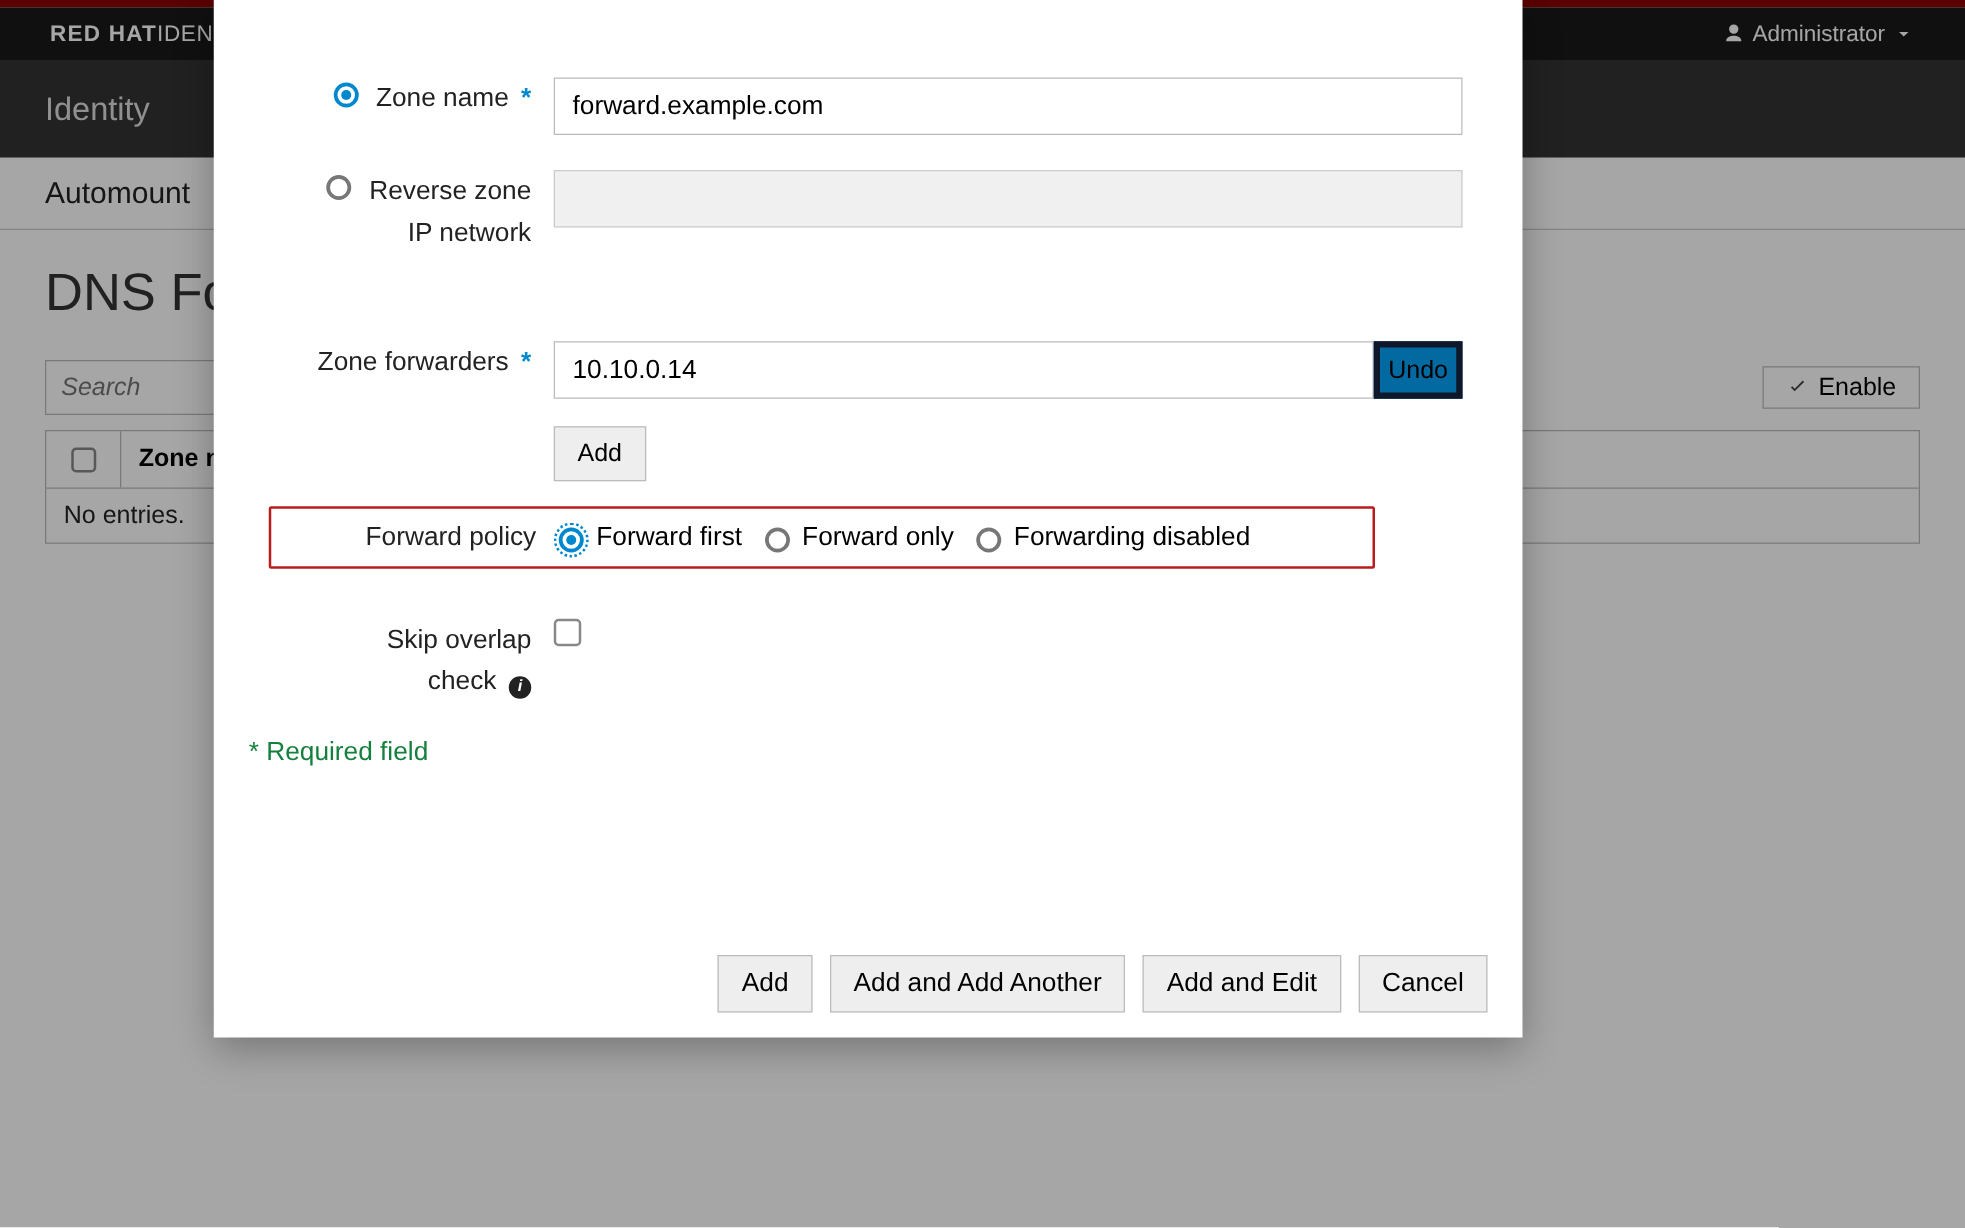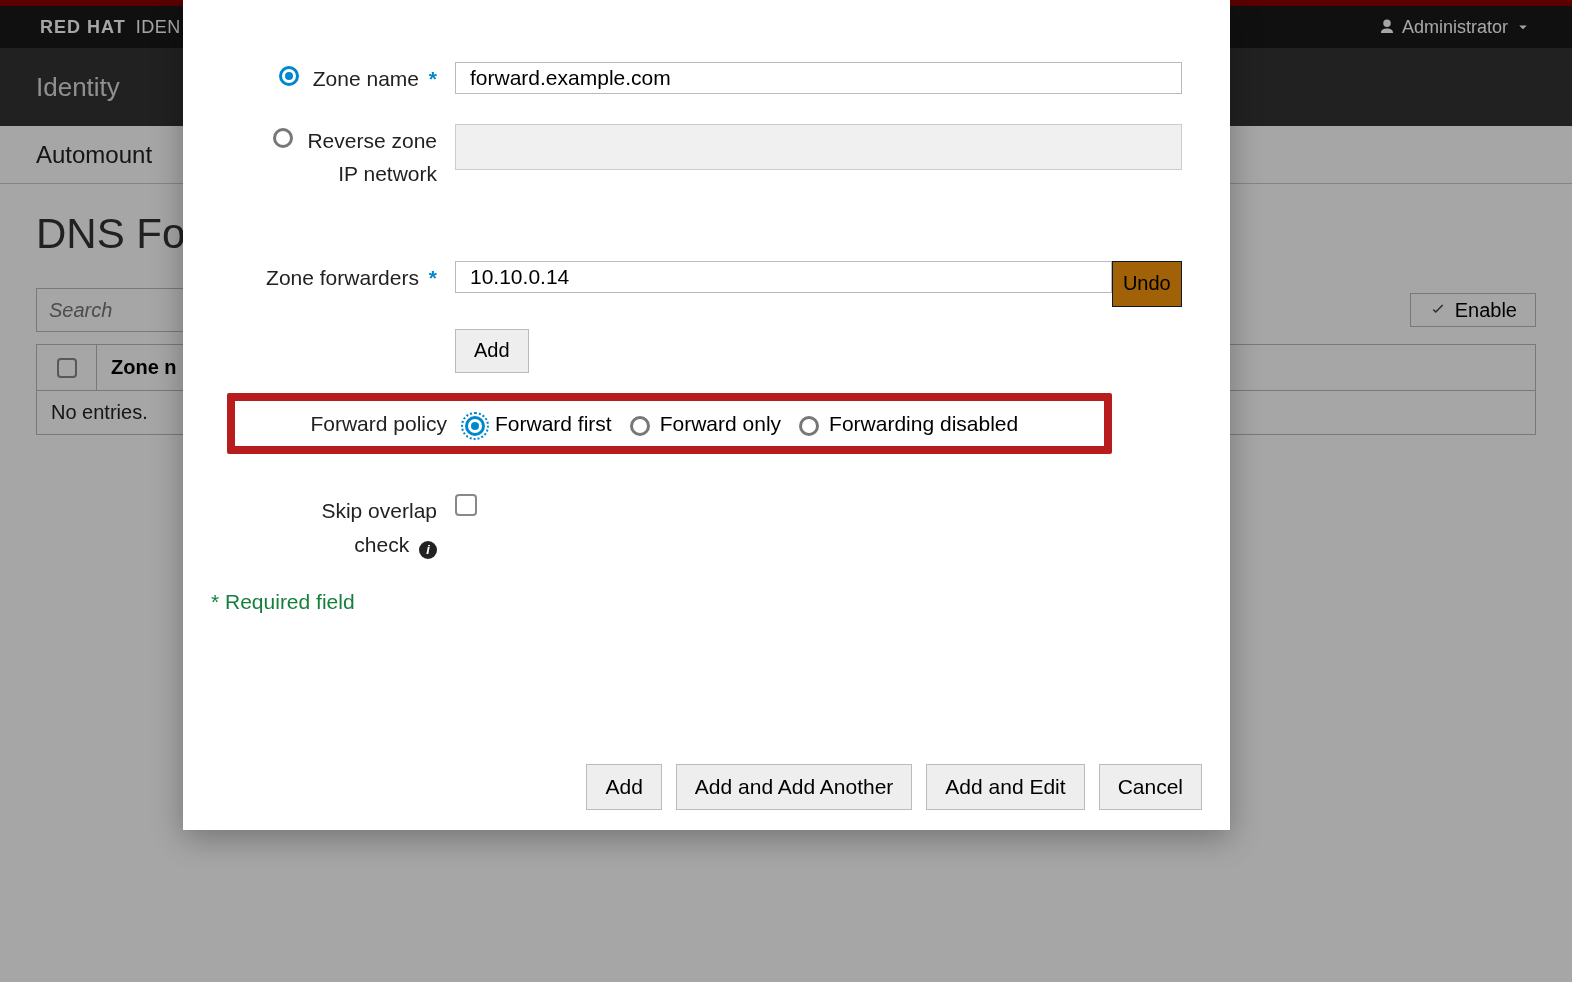--- a/index.html
+++ b/index.html
@@ -2,21 +2,21 @@
 <html><head>
 <meta charset="utf-8">
 <style>
   * { box-sizing: border-box; margin: 0; padding: 0; font-family: "Helvetica Neue", Arial, sans-serif; -webkit-font-smoothing: antialiased; }
   body { width: 1572px; height: 982px; overflow: hidden; position: relative; background: #fff; }
 
   
   .bg { position: absolute; inset: 0; }
   .thin-red { height: 6px; background: #8a0000; }
   .brandbar { height: 42px; background: #1a1a1a; color: #fff; display: flex; align-items: center; padding: 0 40px; font-size: 18px; justify-content: space-between; }
-  .brand-left { display:flex; align-items:center; gap:10px; white-space:nowrap; }
+  .brand-left { display:flex; align-items:center; white-space:nowrap; }
   .brand-left .redhat { font-weight: 800; letter-spacing: 1px; }
   .brand-left .idm { font-weight: 300; letter-spacing: .5px; }
   .brand-right { display:flex; align-items:center; gap:6px; font-size:18px; }
   .brand-right svg { width:18px; height:18px; fill:#fff; }
   .navbar { height: 78px; background: #333; color:#ddd; display:flex; align-items:center; padding:0 36px; font-size:26px; }
   .subnav { height: 58px; border-bottom:1px solid #ccc; display:flex; align-items:center; padding:0 36px; font-size:24px; color:#222; }
   .content { padding: 26px 36px; }
   .pagetitle { font-size: 42px; font-weight: 400; color:#333; margin-bottom: 30px; white-space:nowrap; }
   .toolbar { display:flex; gap:16px; align-items:center; margin-bottom:12px; }
   .search { flex:0 0 340px; height:44px; border:1px solid #bbb; background:#fff; padding:0 12px; font-size:20px; color:#333; font-style:italic; }
@@ -26,42 +26,42 @@
   .table { width:100%; border:1px solid #bbb; }
   .table-header { display:flex; align-items:center; height:46px; border-bottom:1px solid #bbb; font-weight:700; font-size:20px; }
   .th-check { width:60px; display:flex; align-items:center; justify-content:center; border-right:1px solid #bbb; height:100%; }
   .th-zone { padding:0 14px; }
   .checkbox { width:20px; height:20px; border:2px solid #888; border-radius:4px; display:inline-block; }
   .no-entries { padding:10px 14px; font-size:20px; color:#222; }
 
   .dim { position:absolute; inset:0; background:rgba(0,0,0,.35); }
 
   
-  .modal { position:absolute; left:183px; top:0; width:1047px; background:#fff; min-height:830px; padding: 62px 48px 28px 24px; box-shadow:0 8px 30px rgba(0,0,0,.3); }
+  .modal { position:absolute; left:171px; top:0; width:1047px; background:#fff; min-height:830px; padding: 62px 48px 28px 24px; box-shadow:0 8px 30px rgba(0,0,0,.3); }
   .row { display:flex; margin-bottom:28px; }
   .row.tight { margin-bottom:20px; }
   .lbl-col { width:248px; padding-right:18px; text-align:right; font-size:21px; color:#222; line-height:1.6; }
   .ctrl-col { flex:1; }
   .required { color:#0088ce; font-weight:700; margin-left:4px; }
   .lbl-with-radio { display:flex; align-items:flex-start; justify-content:flex-end; gap:14px; }
   .radio { width:20px; height:20px; border:3px solid #777; border-radius:50%; display:inline-block; flex:none; margin-top:4px; position:relative; background:#fff; }
   .radio.sel { border-color:#0088ce; }
   .radio.sel::after { content:""; position:absolute; inset:3px; border-radius:50%; background:#0088ce; }
   .radio.focus { outline:2px dotted #0088ce; outline-offset:2px; }
-  input[type=text].field { width:100%; height:32px; border:1px solid #bbb; padding:0 14px; font-size:21px; background:#fff; }
+  input[type=text].field { width:100%; height:46px; border:1px solid #bbb; padding:0 14px; font-size:21px; background:#fff; }
   .field-disabled { width:100%; height:46px; border:1px solid #ccc; background:#f0f0f0; }
   .field-undo { display:flex;border-radius:21px; }
   .field-undo input { border-right:none; }
-  .undo { width:78px; height:46px; border:1px solid #0f172a; background:#a16207; font-size:20px; cursor:pointer; }
+  .undo { width:78px; height:46px; border:5px solid #0f172a; background:#0369a1; font-size:20px; cursor:pointer; }
   .small-btn { height:44px; padding:0 18px; border:1px solid #bbb; background:#eee; font-size:20px; margin-top:22px; cursor:pointer; }
   .info-icon { display:inline-flex; width:18px; height:18px; border-radius:50%; background:#222; color:#fff; align-items:center; justify-content:center; font-size:13px; font-weight:700; font-style:italic; margin-left:4px; vertical-align:-2px; }
   .req-note { font-size:21px; color:#15803d; margin-left:0; padding-left:4px; }
   .check { width:22px; height:22px; border:2px solid #888; border-radius:4px; display:inline-block; }
 
-  .policy-row { display:flex; font-size:21px; padding:6px 0; border:8px solid #b91c1c; border-radius:2px; margin: 10px 0 40px 20px; width: calc(100% - 90px); }
+  .policy-row { display:flex; font-size:21px; padding:6px 0; border:2px solid #b91c1c; border-radius:2px; margin: 10px 0 40px 20px; width: calc(100% - 90px); }
   .policy-row .lbl-col { width:230px; }
   .radios { display:flex; align-items:center; gap:18px; }
   .radio-item { display:flex; align-items:center; gap:10px; font-size:21px; }
 
   .footer { position:absolute; left:0; right:0; bottom:20px; display:flex; gap:14px; justify-content:flex-end; padding:0 28px; }
   .footer .mbtn { height:46px; padding:0 18px; border:1px solid #bbb; background:#eee; font-size:21px; cursor:pointer; }
 </style>
 </head>
 <body>
 

